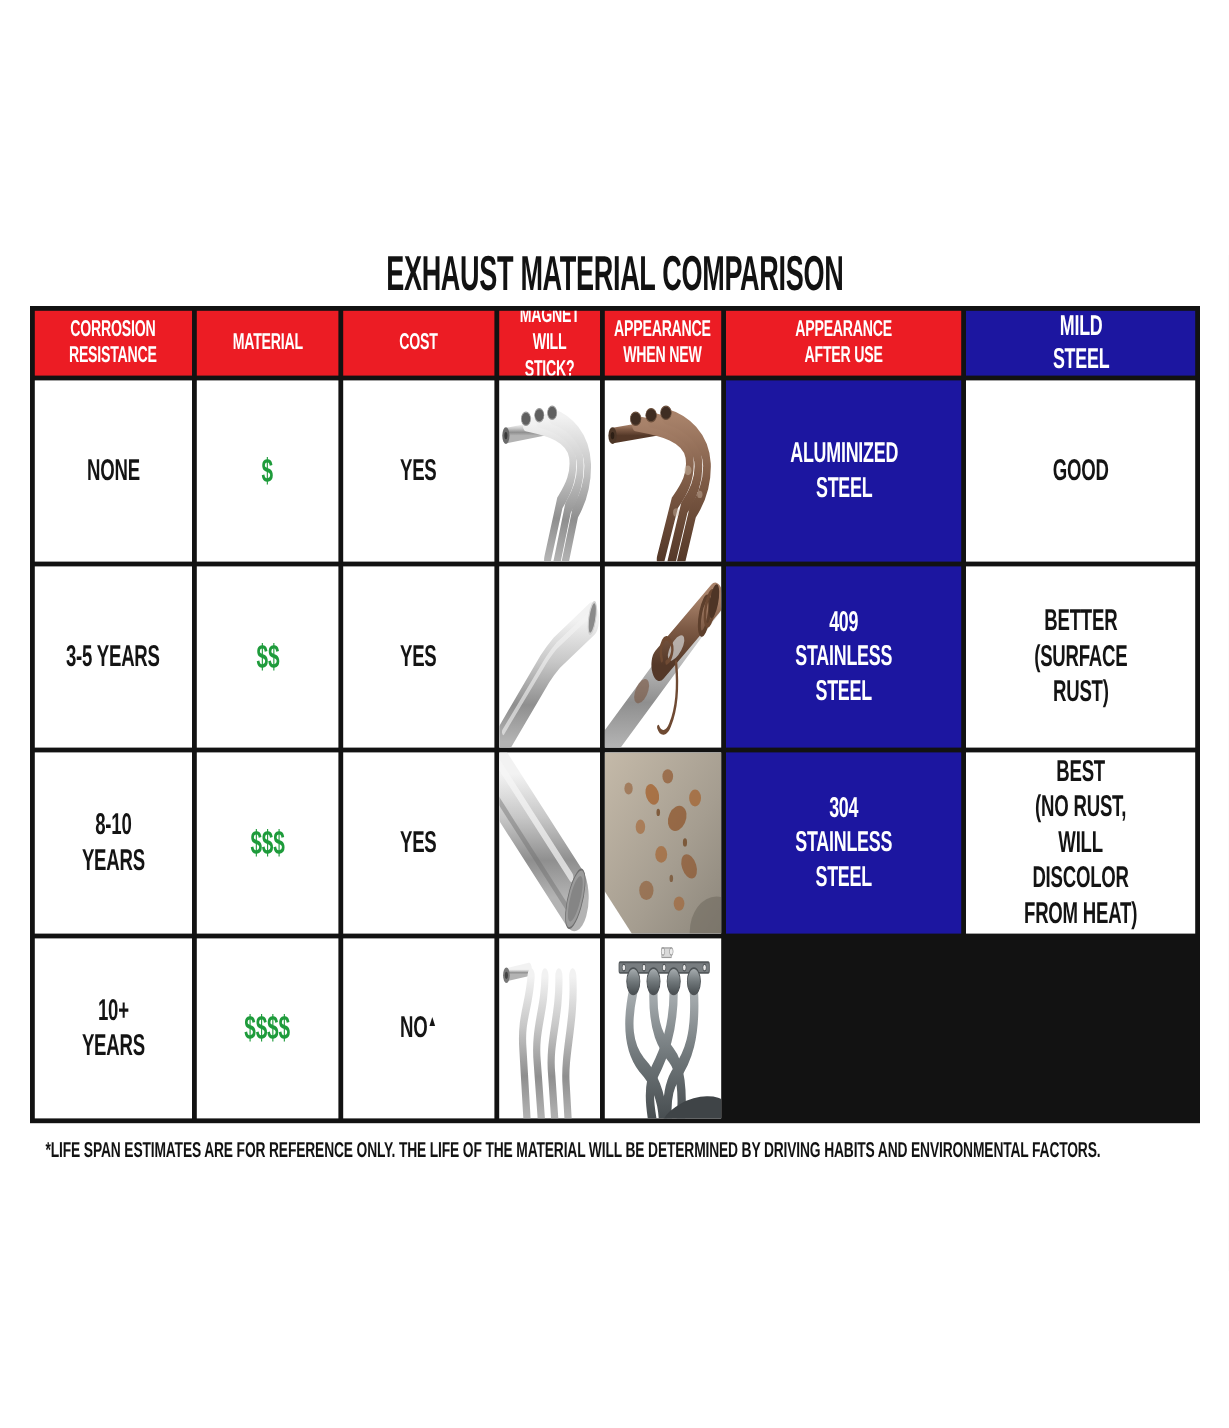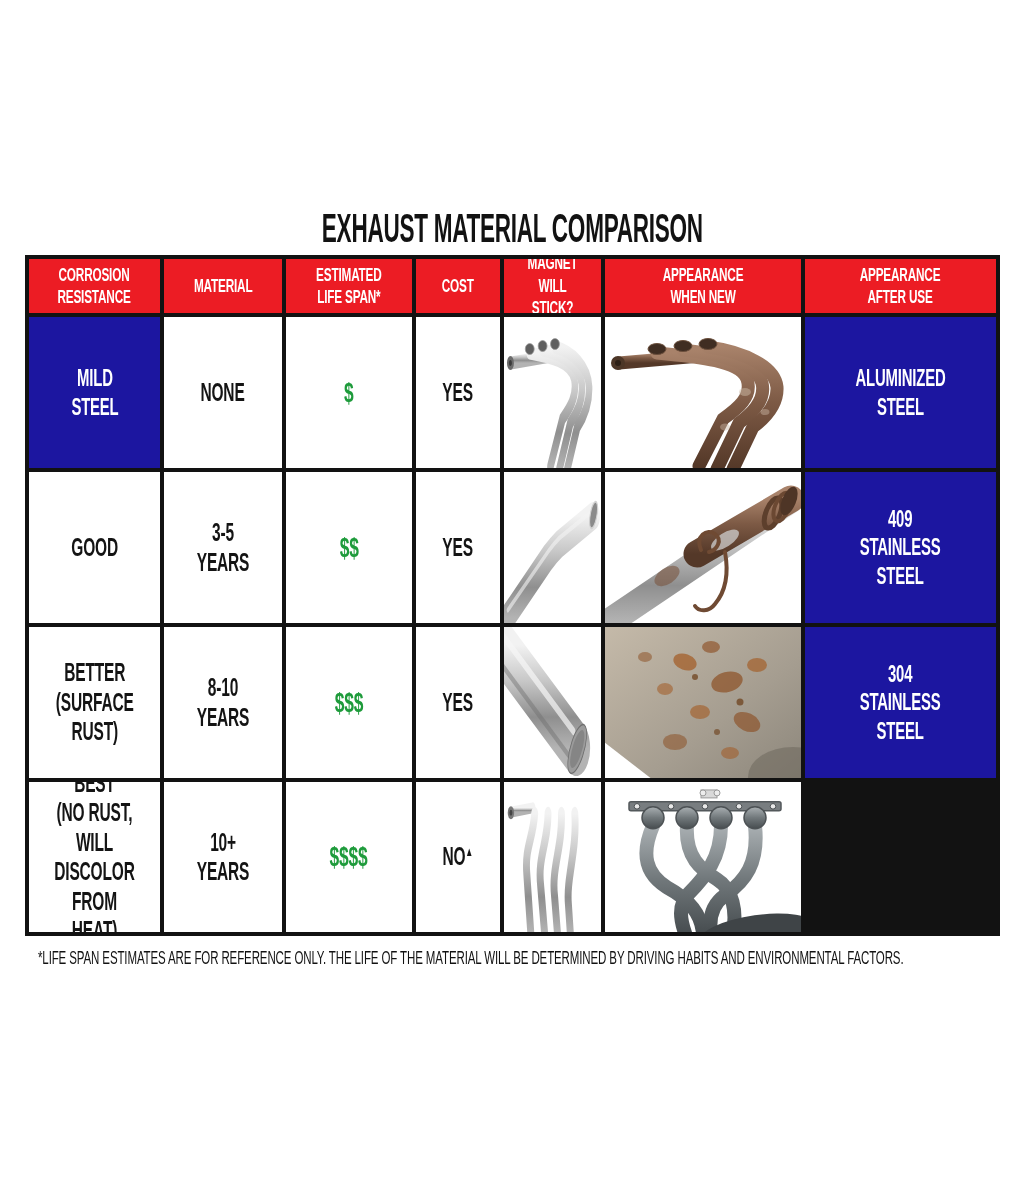--- a/index.html
+++ b/index.html
@@ -25,21 +25,21 @@
   .mat{background:var(--material-blue,#1c16a0);color:#fff;}
   .mat .t{font-size:24px;}
   .dat .t{font-size:25px;color:#141414;}
   .cost .t{font-size:28px;color:var(--cost-green,#1e9b3b);}
   .sup{font-size:13px;vertical-align:9px;}
   .img{padding:0;background:#fff;}
   .img svg{width:100%;height:100%;display:block;}
 
   
   .fnotes{position:absolute;left:38px;top:946px;width:980px;}
-  .fn{font-weight:400;font-size:18px;line-height:24px;color:#121212;white-space:nowrap;}
+  .fn{font-weight:700;font-size:18px;line-height:24px;color:#121212;white-space:nowrap;}
   .fn .in{display:inline-block;transform:scaleX(.64);transform-origin:left center;letter-spacing:-.2px;}
   .fn .mk-tri{font-size:11px;vertical-align:5px;margin-right:1px;}
 </style>
 </head>
 <body>
 
 <svg width="0" height="0" style="position:absolute" aria-hidden="true">
   <defs>
     <linearGradient id="gSteel" x1="0" y1="0" x2="0" y2="1">
       <stop offset="0" stop-color="#f2f2f2"></stop>
@@ -72,24 +72,20 @@
   </div>
 
   <div class="tbl">
 
     <div class="c hd">
         <span class="t">CORROSION
 RESISTANCE</span>
       </div>
     <div class="c hd">
         <span class="t">MATERIAL</span>
-      </div>
-    <div class="c hd">
-        <span class="t">ESTIMATED
-LIFE SPAN*</span>
       </div>
     <div class="c hd">
         <span class="t">COST</span>
       </div>
     <div class="c hd">
         <span class="t">MAGNET
 WILL STICK?</span>
       </div>
     <div class="c hd">
         <span class="t">APPEARANCE

